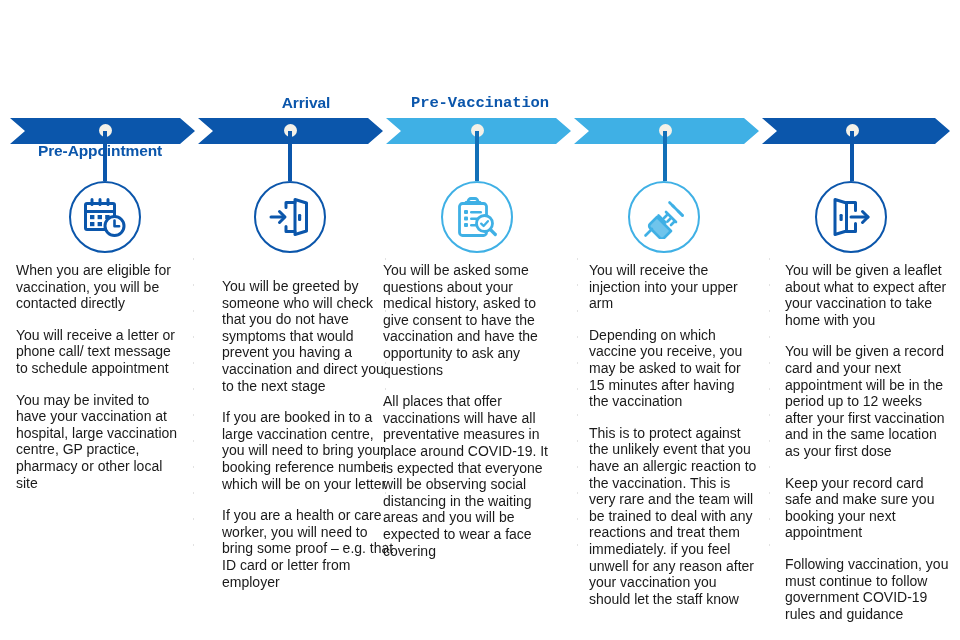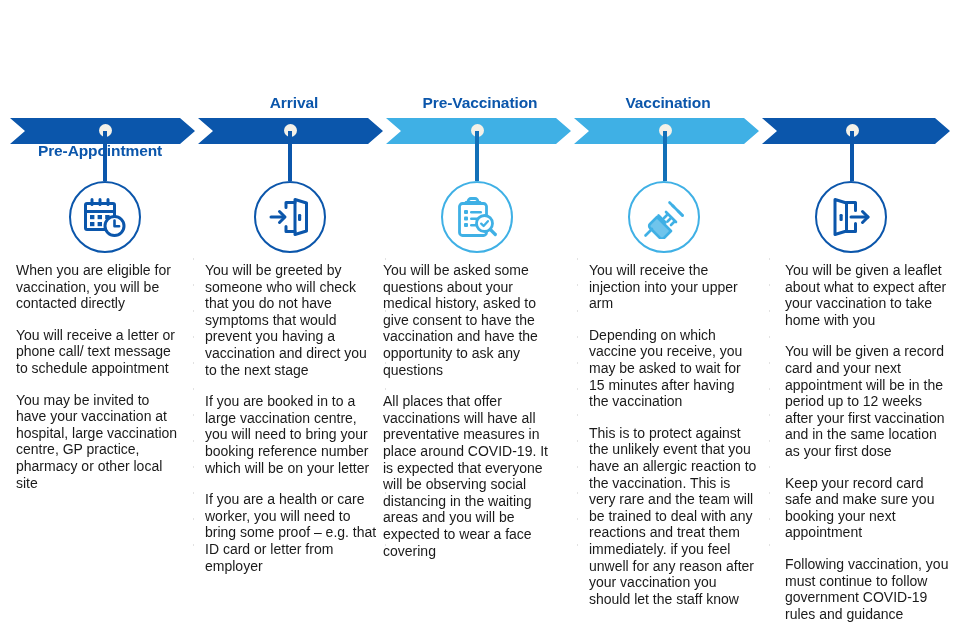--- a/index.html
+++ b/index.html
@@ -108,23 +108,22 @@
         #e2e2e2 0px, #e2e2e2 2px,
         rgba(255,255,255,0) 2px, rgba(255,255,255,0) 26px);
   }
 </style>
 </head>
 <body>
 
 <div id="infographic">
 
   <div class="stage-title" style="left:10px; width:180px;margin-top:48px;">Pre-Appointment</div>
-  <div class="stage-title" style="left:204px; width:180px;text-align:center;">Arrival</div>
-  <div class="stage-title" style="left:390px; width:180px;">Pre-Vaccination</div>
-  <div class="stage-title" style="left:578px; width:180px;">Vaccination</div>
+  <div class="stage-title" style="left:216px; width:180px;text-align:center;">Arrival</div>
+  <div class="stage-title" style="left:390px; width:180px;font-family:Liberation Mono, monospace;">Pre-Vaccination</div>
 
   <div class="chevron chev-dark" style="left:10px;  width:185px;">
       <div class="band"></div>
     </div>
   <div class="chevron chev-dark" style="left:198px; width:185px;">
       <div class="band"></div>
     </div>
   <div class="chevron chev-light" style="left:386px; width:185px;">
       <div class="band"></div>
     </div>
@@ -242,21 +241,21 @@
   <div class="col-divider" style="left:385px;"></div>
   <div class="col-divider" style="left:577px;"></div>
   <div class="col-divider" style="left:769px;"></div>
 
   <div class="col" style="left:16px; width:166px;">
     <p>When you are eligible for vaccination, you will be contacted directly</p>
     <p>You will receive a letter or phone call/ text message to schedule appointment</p>
     <p>You may be invited to have your vaccination at hospital, large vaccination centre, GP practice, pharmacy or other local site</p>
   </div>
 
-  <div class="col" style="left:205px; width:172px;">
+  <div class="col" style="left:222px; width:172px;margin-top:16px;">
     <p>You will be greeted by someone who will check that you do not have symptoms that would prevent you having a vaccination and direct you to the next stage</p>
     <p>If you are booked in to a large vaccination centre, you will need to bring your booking reference number which will be on your letter</p>
     <p>If you are a health or care worker, you will need to bring some proof – e.g. that ID card or letter from employer</p>
   </div>
 
   <div class="col" style="left:383px; width:172px;">
     <p>You will be asked some questions about your medical history, asked to give consent to have the vaccination and have the opportunity to ask any questions</p>
     <p>All places that offer vaccinations will have all preventative measures in place around COVID-19. It is expected that everyone will be observing social distancing in the waiting areas and you will be expected to wear a face covering</p>
   </div>
 

